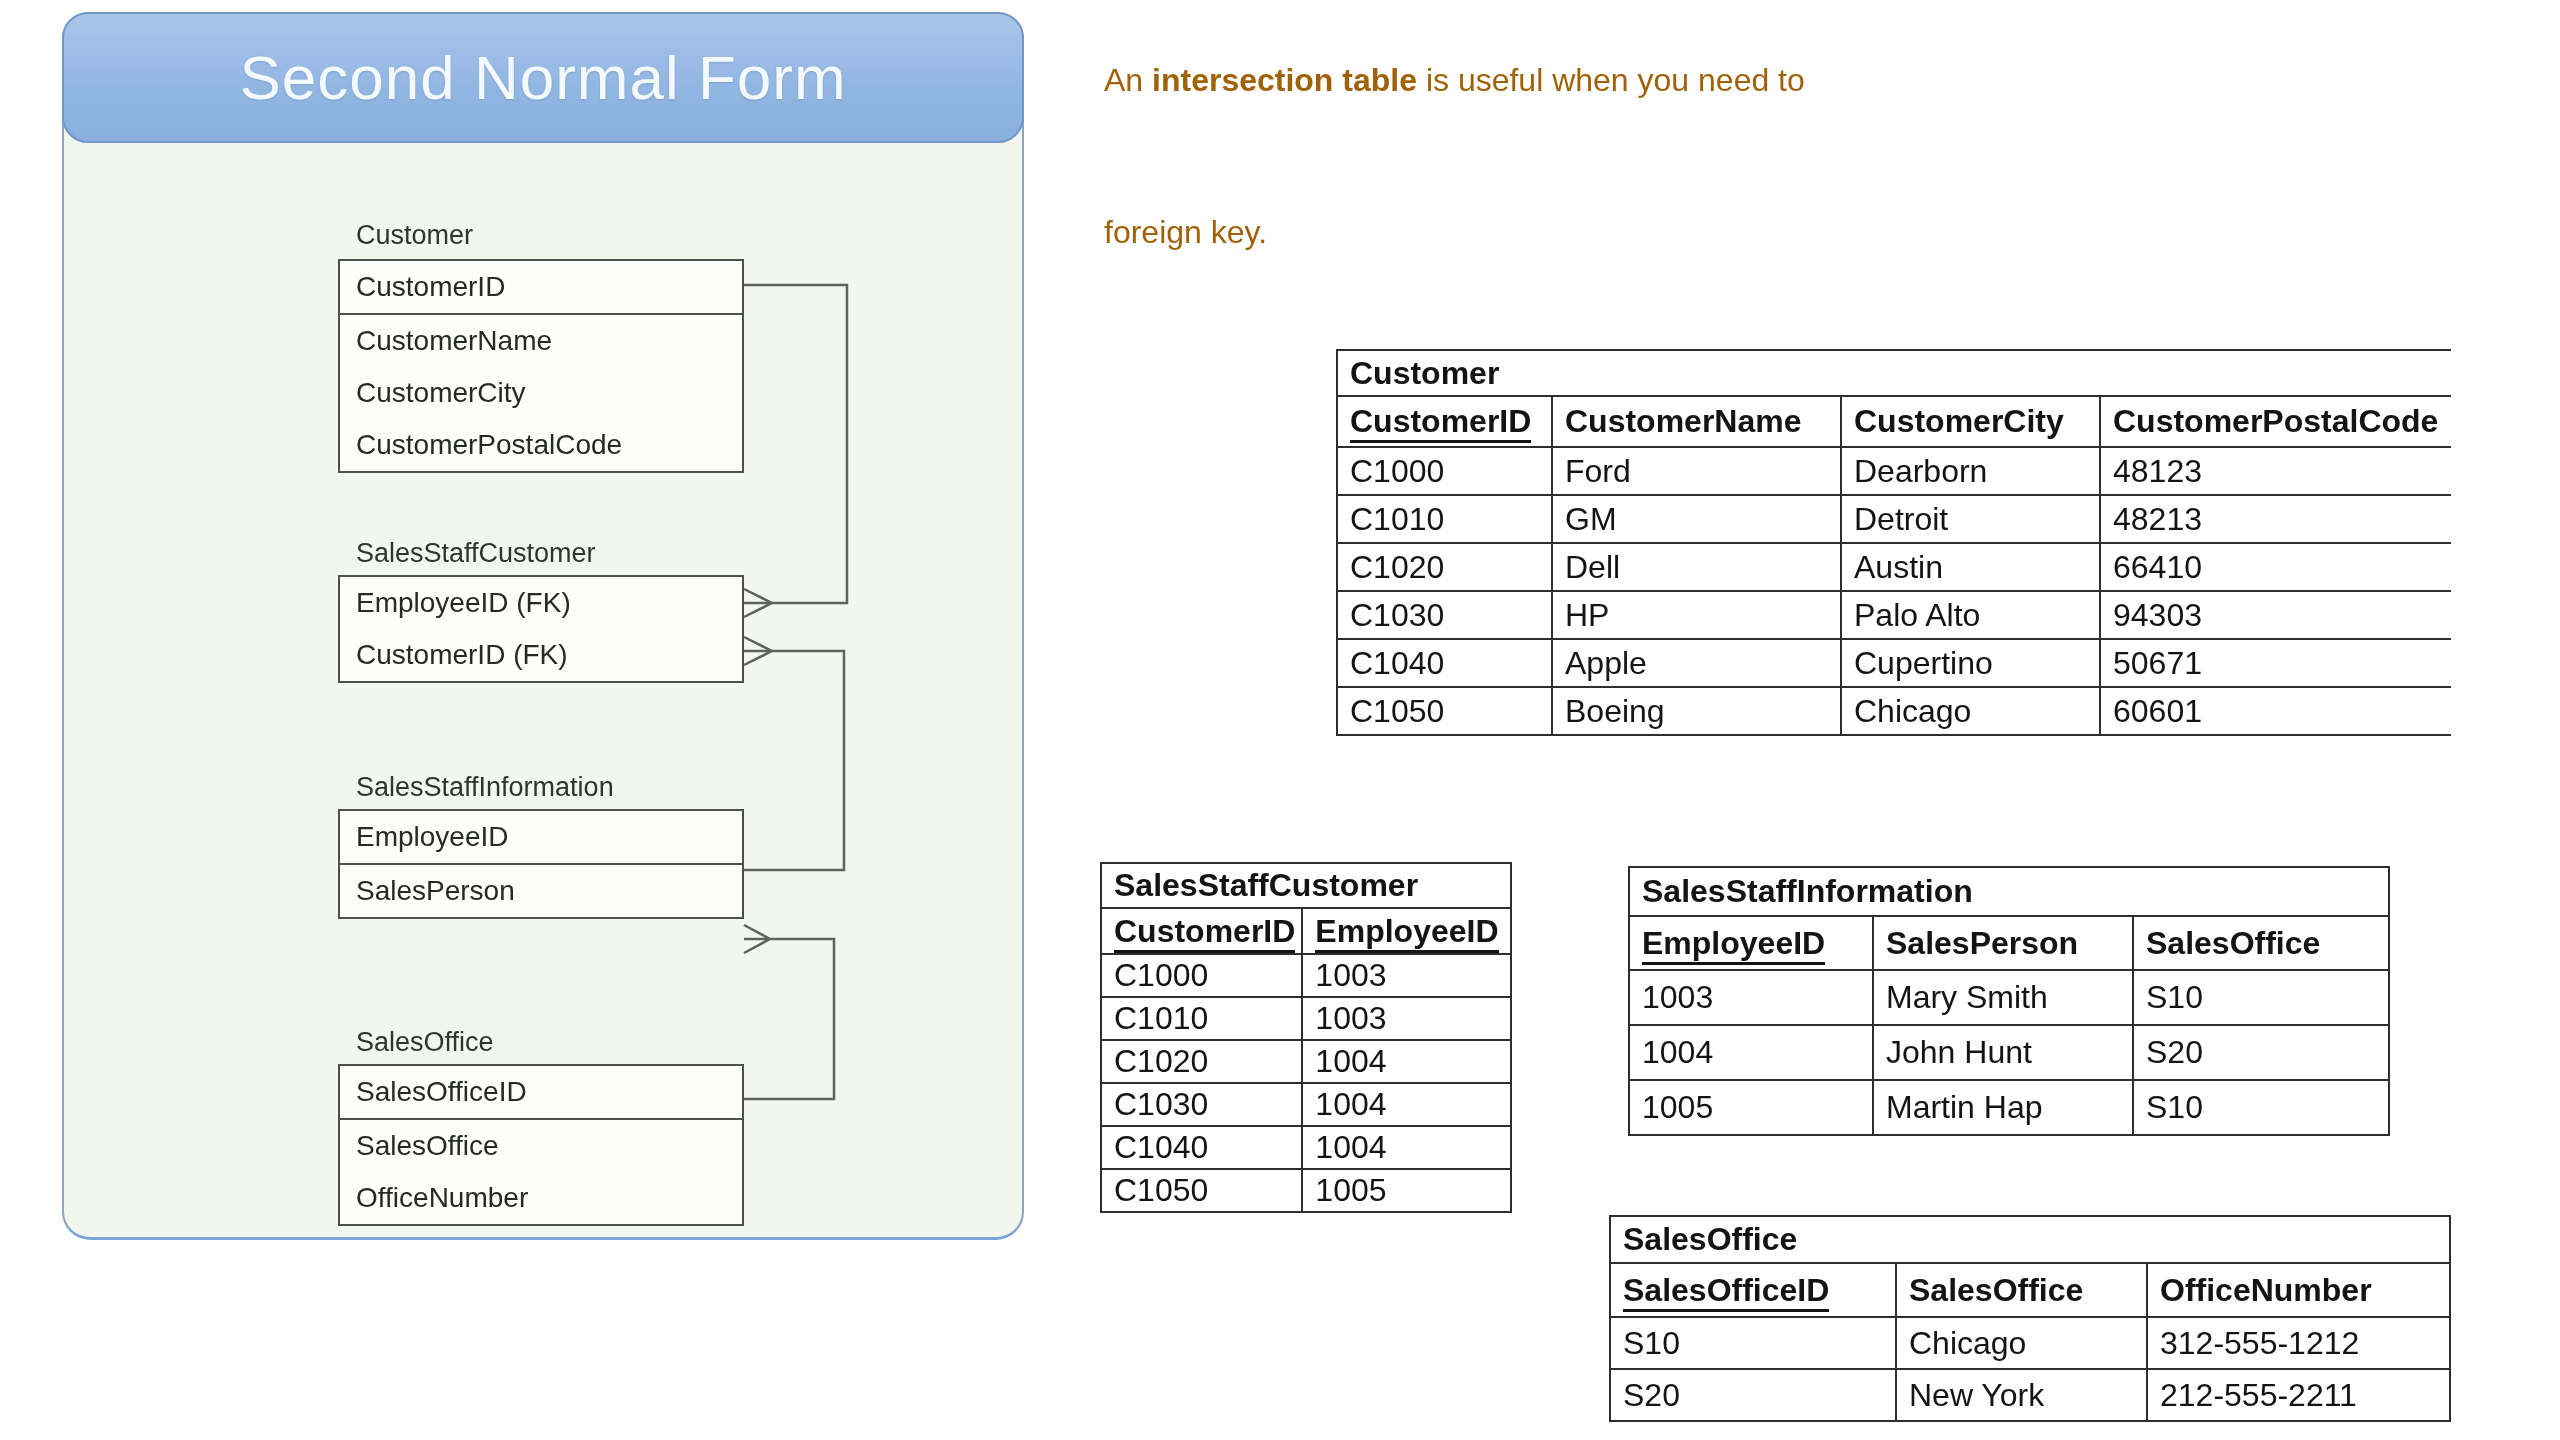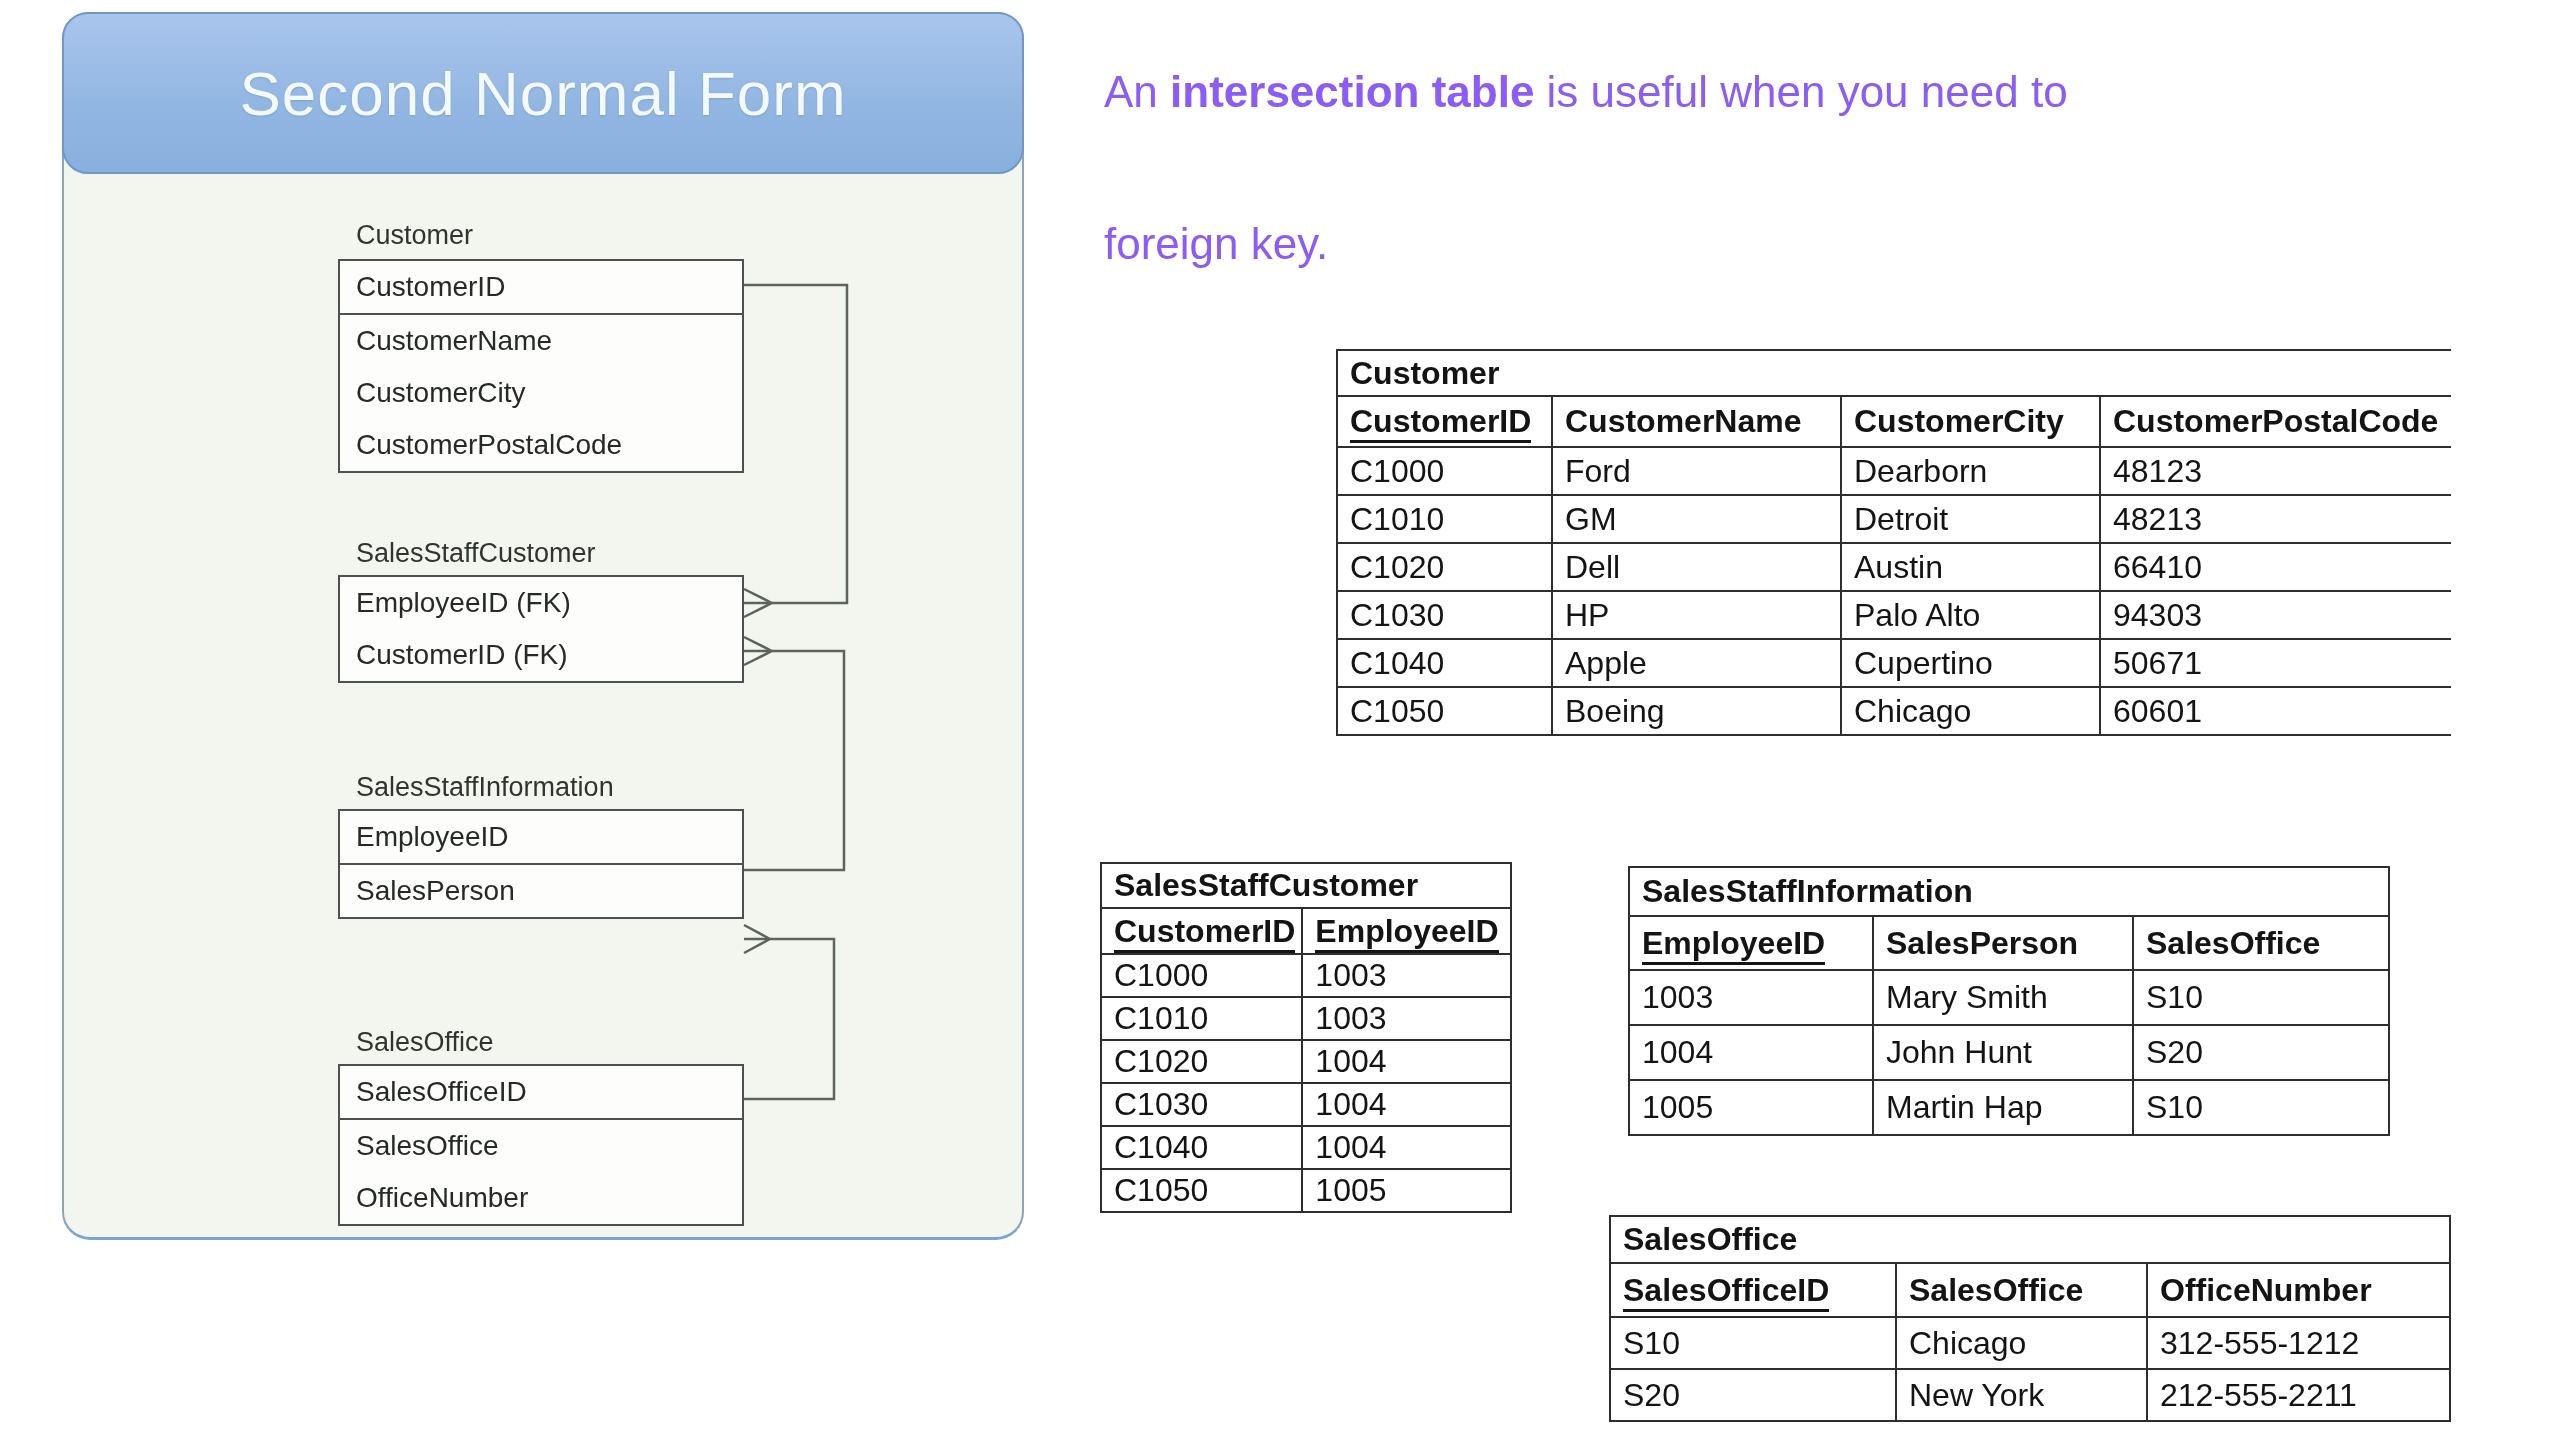--- a/index.html
+++ b/index.html
@@ -12,21 +12,21 @@
   
   .panel{
     position:absolute;left:62px;top:12px;width:962px;height:1228px;
     background:#f2f6ef;
     border:2px solid #8ba5bd;
     border-bottom:3px solid #7ba3d6;
     border-radius:28px;
     box-sizing:border-box;
   }
   .panel-header{
-    position:absolute;left:-2px;top:-2px;right:-2px;height:162px;
+    position:absolute;left:-2px;top:-2px;right:-2px;height:131px;
     background:linear-gradient(180deg,#a9c5ec 0%,#93b7e3 55%,#88afde 100%);
     border:2px solid #7097c7;
     border-radius:26px;
     box-sizing:border-box;
     display:flex;align-items:center;justify-content:center;
   }
   .panel-title{
     font-size:62px;letter-spacing:1px;color:#f4f9fc;
     text-shadow:0 1px 2px rgba(90,120,160,.35);
   }
@@ -37,21 +37,21 @@
   }
   .entity{
     position:absolute;width:406px;background:#fdfdfb;
     border:2px solid #4c514c;box-sizing:border-box;
   }
   .erow{height:52px;line-height:52px;padding-left:16px;font-size:28px;color:#262a26;white-space:nowrap;}
   .pk-sep{border-bottom:2px solid #4c514c;}
   
   .note{
     position:absolute;left:1104px;top:10px;width:1440px;
-    font-size:44px;line-height:76px;color:#8b5cf6;
+    font-size:32px;line-height:76px;color:#a16207;
   }
   .note b{font-weight:bold;}
   
   table{
     position:absolute;border-collapse:collapse;table-layout:fixed;background:#fff;
   }
   td{
     border:2px solid #2e2e2e;font-size:32px;color:#141414;
     padding:0 6px 0 12px;vertical-align:middle;white-space:nowrap;overflow:hidden;
   }

